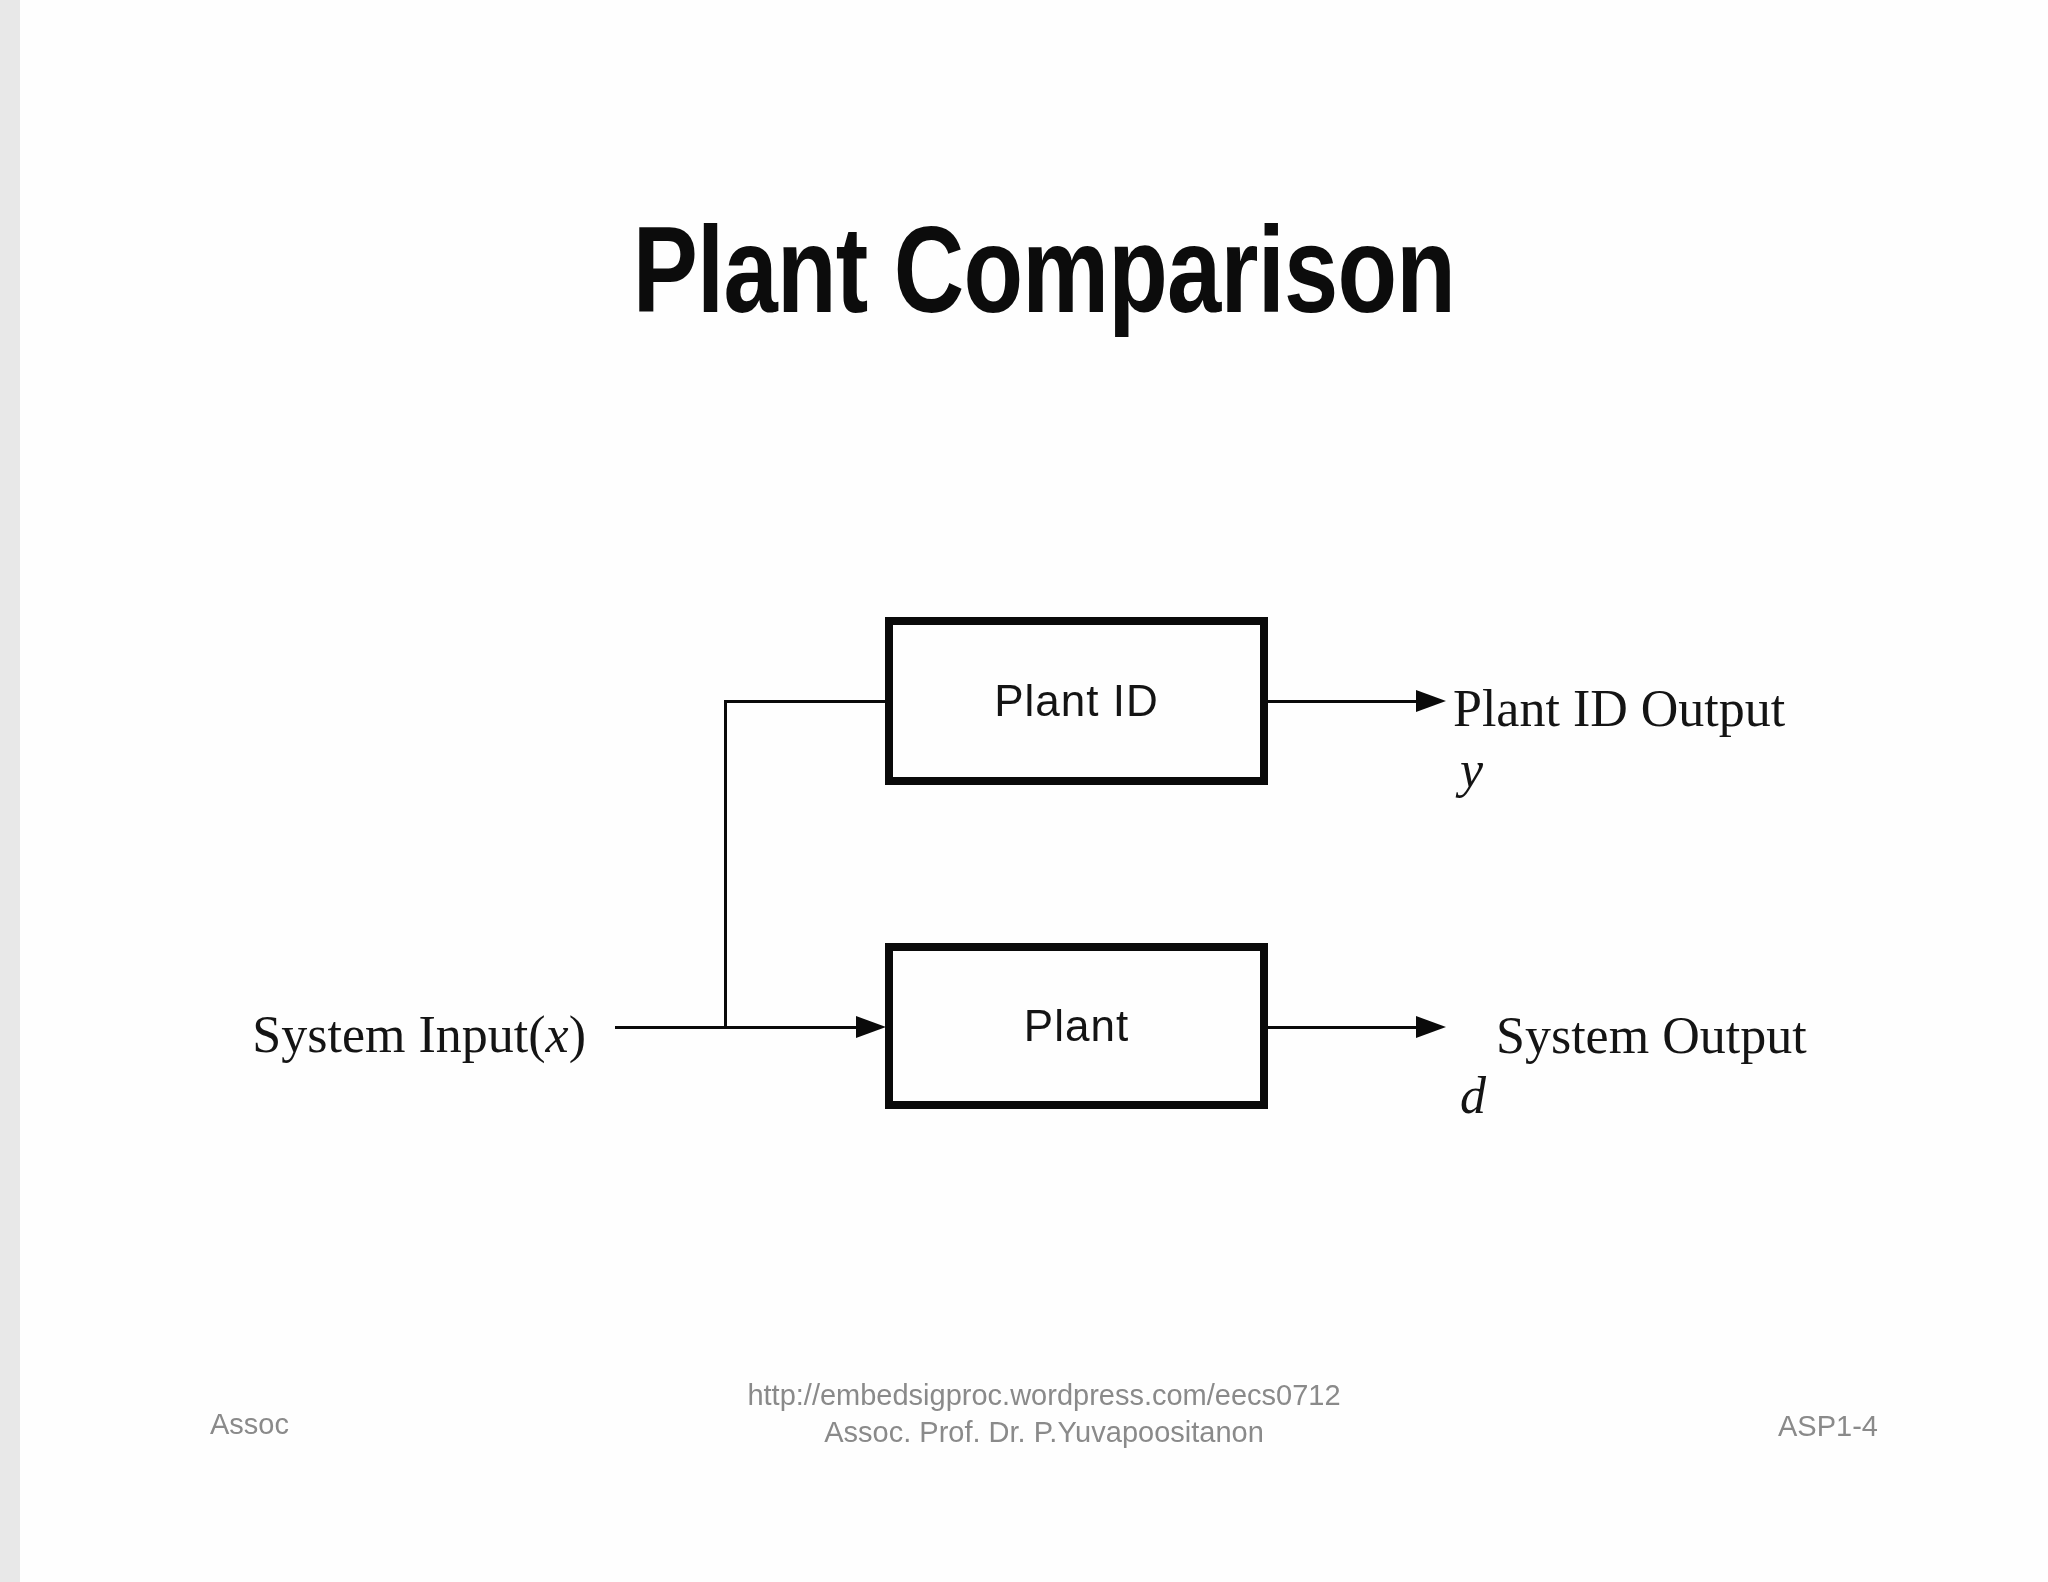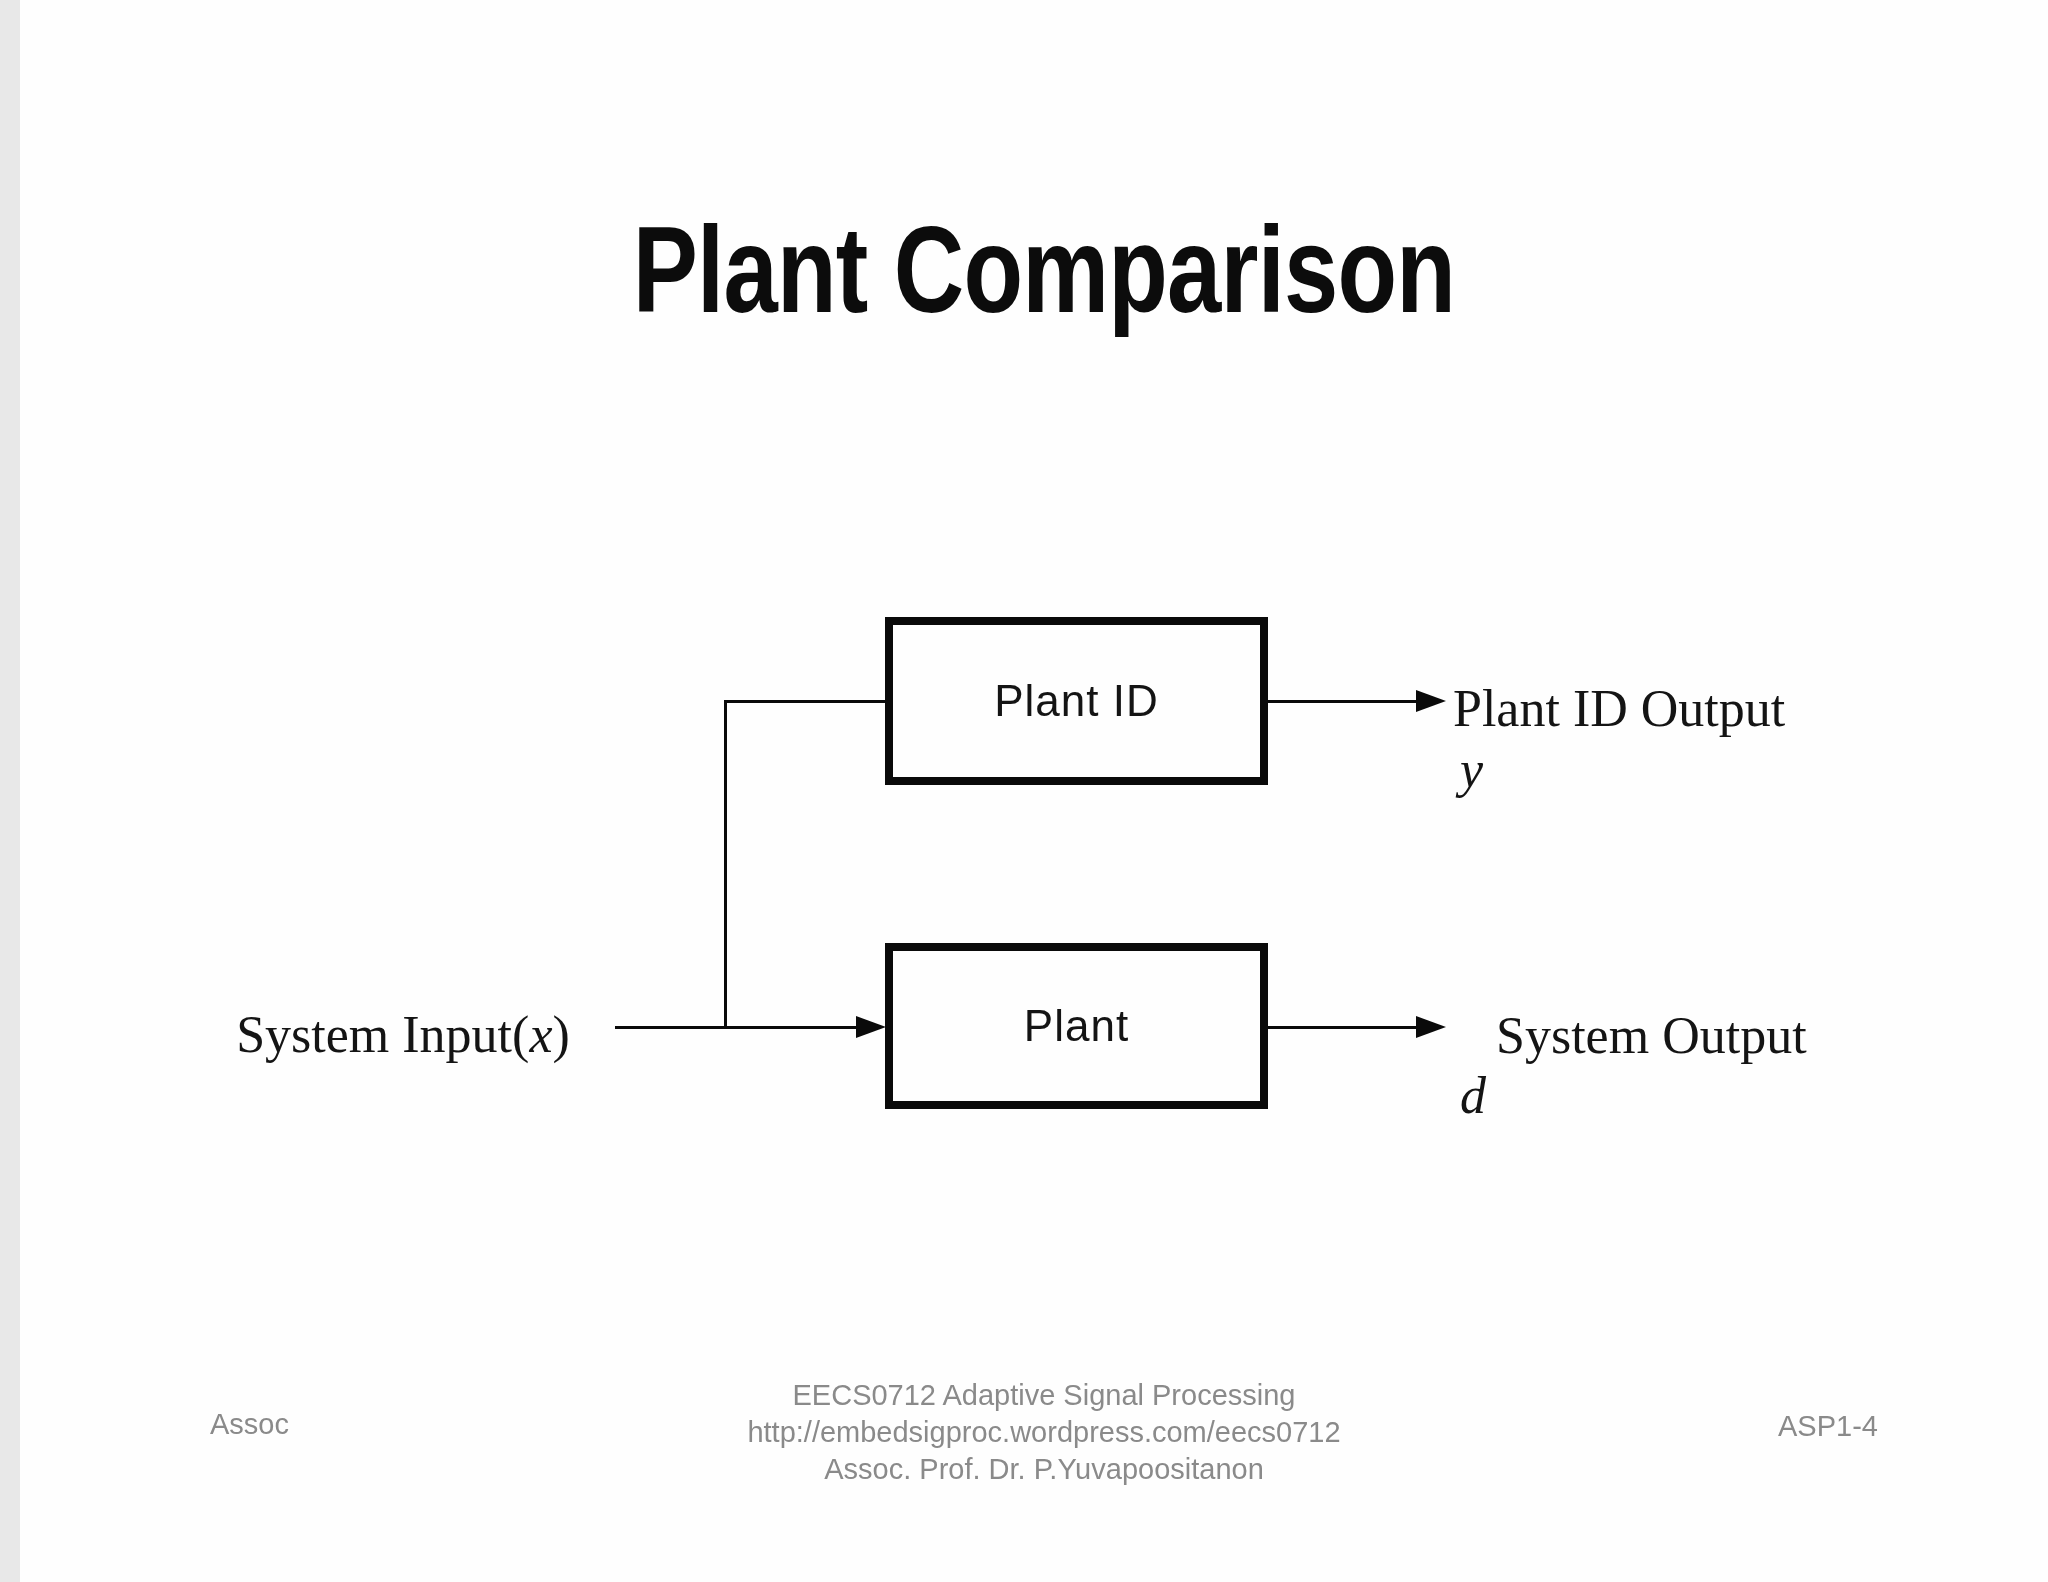--- a/index.html
+++ b/index.html
@@ -71,21 +71,21 @@
 
   
   .annot {
     position: absolute;
     font-family: "Liberation Serif", "DejaVu Serif", serif;
     font-size: 52px;
     color: #141414;
     white-space: nowrap;
   }
   .annot .sym { font-style: italic; }
-  .label-system-input { left: 200px; top: 1005px; width: 366px; text-align: center; }
+  .label-system-input { left: 200px; top: 1005px; width: 366px; text-align: right; }
   .label-out-top      { left: 1433px; top: 679px; }
   .symbol-y           { left: 1440px; top: 740px; font-style: italic; }
   .label-out-bottom   { left: 1476px; top: 1006px; }
   .symbol-d           { left: 1440px; top: 1066px; font-style: italic; }
 
   
   .footer-text {
     position: absolute;
     font-family: "Liberation Sans", sans-serif;
     font-size: 29px;
@@ -131,19 +131,18 @@
 
   <div class="annot label-system-input"><span>System Input(</span><span class="sym">x</span><span>)</span></div>
 
   <div class="annot label-out-top">Plant ID Output</div>
   <div class="annot symbol-y">y</div>
   <div class="annot label-out-bottom">System Output</div>
   <div class="annot symbol-d">d</div>
 
   <div class="footer-text footer-left">Assoc</div>
   <div class="footer-center">
-    <div>EECS0712 Adaptive Signal Processing</div>
     <div>http://embedsigproc.wordpress.com/eecs0712</div>
     <div>Assoc. Prof. Dr. P.Yuvapoositanon</div>
   </div>
   <div class="footer-text footer-right">ASP1-4</div>
 
 </div>
 
 </body></html>

